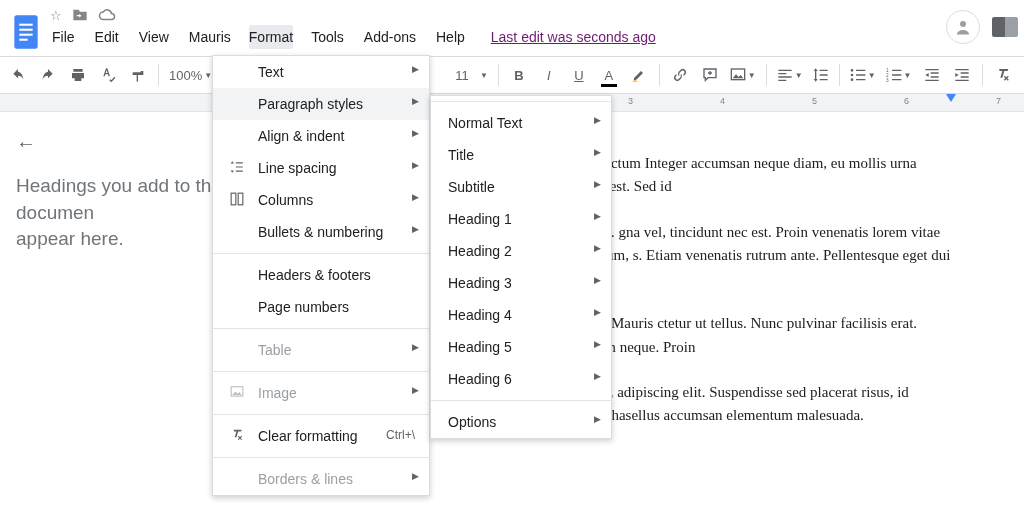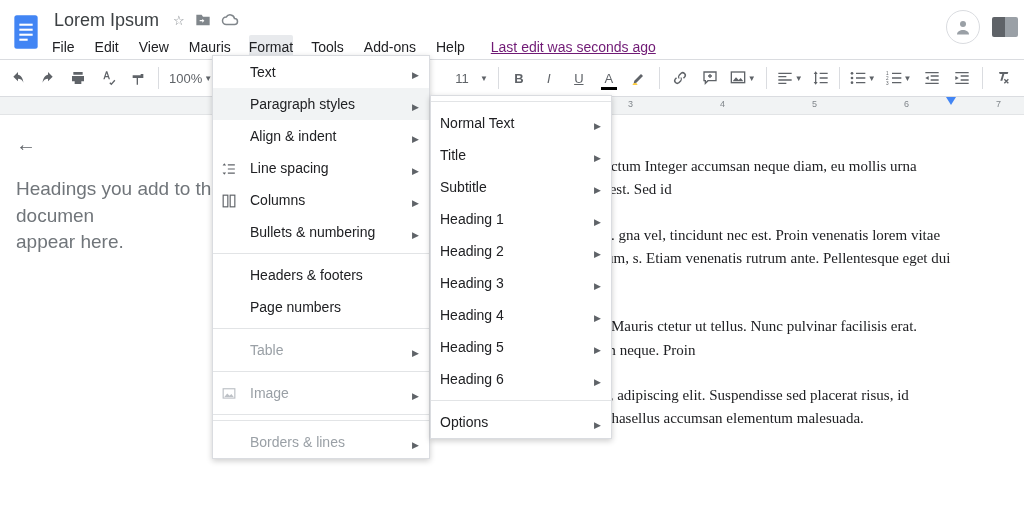--- a/index.html
+++ b/index.html
@@ -36,21 +36,21 @@
   .outline .back-arrow { font-size:20px; color:#5f6368; margin-bottom:20px; }
   .outline-msg { line-height:1.4; font-size:19px; }
 
   .canvas { padding: 40px 66px 20px 70px; color:#202124; font-family: Georgia, "Times New Roman", serif; font-size:15px; line-height:1.55; width:780px; }
   .canvas p { margin:0 0 22px 0; }
 
   
   .dropdown { position:absolute; background:#fff; border:1px solid #dadce0; box-shadow:0 2px 6px rgba(0,0,0,.2); font-size:14px; color:#202124; z-index:20; }
   .format-menu { left:212px; top:55px; width:218px; }
   .para-submenu { left:430px; top:95px; width:182px; }
-  .dd-row { display:flex; align-items:flex-end; padding:8px 14px 8px 9px; gap:10px; cursor:pointer; position:relative; }
+  .dd-row { display:flex; align-items:flex-start; padding:8px 14px 8px 17px; gap:10px; cursor:pointer; position:relative; }
   .dd-row.highlight { background:#f1f3f4; }
   .dd-row.disabled { color:#9aa0a6; }
   .dd-row .arrow { position:absolute; right:10px; font-size:9px; color:#5f6368; }
   .dd-row .shortcut { position:absolute; right:14px; color:#5f6368; font-size:12px; }
   .dd-sep { height:1px; background:#e2e4e6; margin:5px 0; }
   .dd-icon { width:18px; text-align:center; color:#5f6368; font-size:14px; }
 
   
   .u-bold { font-weight:bold; }
   .u-italic { font-style:italic; }
@@ -67,21 +67,20 @@
     <svg viewBox="0 0 36 48">
         <rect x="4" y="4" width="28" height="40" rx="3" fill="#4285f4"></rect>
         <rect x="10" y="14" width="16" height="2.5" fill="#fff"></rect>
         <rect x="10" y="20" width="16" height="2.5" fill="#fff"></rect>
         <rect x="10" y="26" width="16" height="2.5" fill="#fff"></rect>
         <rect x="10" y="32" width="10" height="2.5" fill="#fff"></rect>
       </svg>
   </div>
   <div class="title-block">
     <div class="title-row">
-      <span class="title">Lorem Ipsum</span>
       <span class="title-icons">
         <span>☆</span>
         <span>
           <svg width="16" height="14" viewBox="0 0 24 20">
               <path fill="#80868b" d="M10 2l2 3h10v13H2V2z"></path>
               <path fill="#fff" d="M14 11l-3-3v2h-4v2h4v2z"></path>
             </svg>
         </span>
         <span>
           <svg width="18" height="14" viewBox="0 0 24 18">
@@ -319,20 +318,30 @@
       <span class="dd-icon">
         <svg width="14" height="14" viewBox="0 0 24 24">
           <rect x="2" y="3" width="20" height="16" fill="none" stroke="#bdc1c6" stroke-width="2"></rect>
           <path fill="#bdc1c6" d="M4 17l5-6 4 4 3-3 4 5z"></path>
         </svg>
       </span>
       <span>Image</span>
       <span class="arrow">▶</span>
     </div>
   <div class="dd-sep"></div>
+  <div class="dd-row">
+      <span class="dd-icon">
+        <svg width="14" height="14" viewBox="0 0 24 24">
+          <path fill="#5f6368" d="M6 3h14l-1 3h-5l-3 10h-3l3-10H7z"></path>
+          <path stroke="#5f6368" stroke-width="2" d="M14 14l6 6M20 14l-6 6"></path>
+        </svg>
+      </span>
+      <span>Clear formatting</span>
+      <span class="shortcut">Ctrl+\</span>
+    </div>
   <div class="dd-sep"></div>
   <div class="dd-row disabled">
       <span class="dd-icon"></span>
       <span>Borders &amp; lines</span>
       <span class="arrow">▶</span>
     </div>
 </div>
 
 <div class="dropdown para-submenu">
   <div class="dd-sep"></div>

